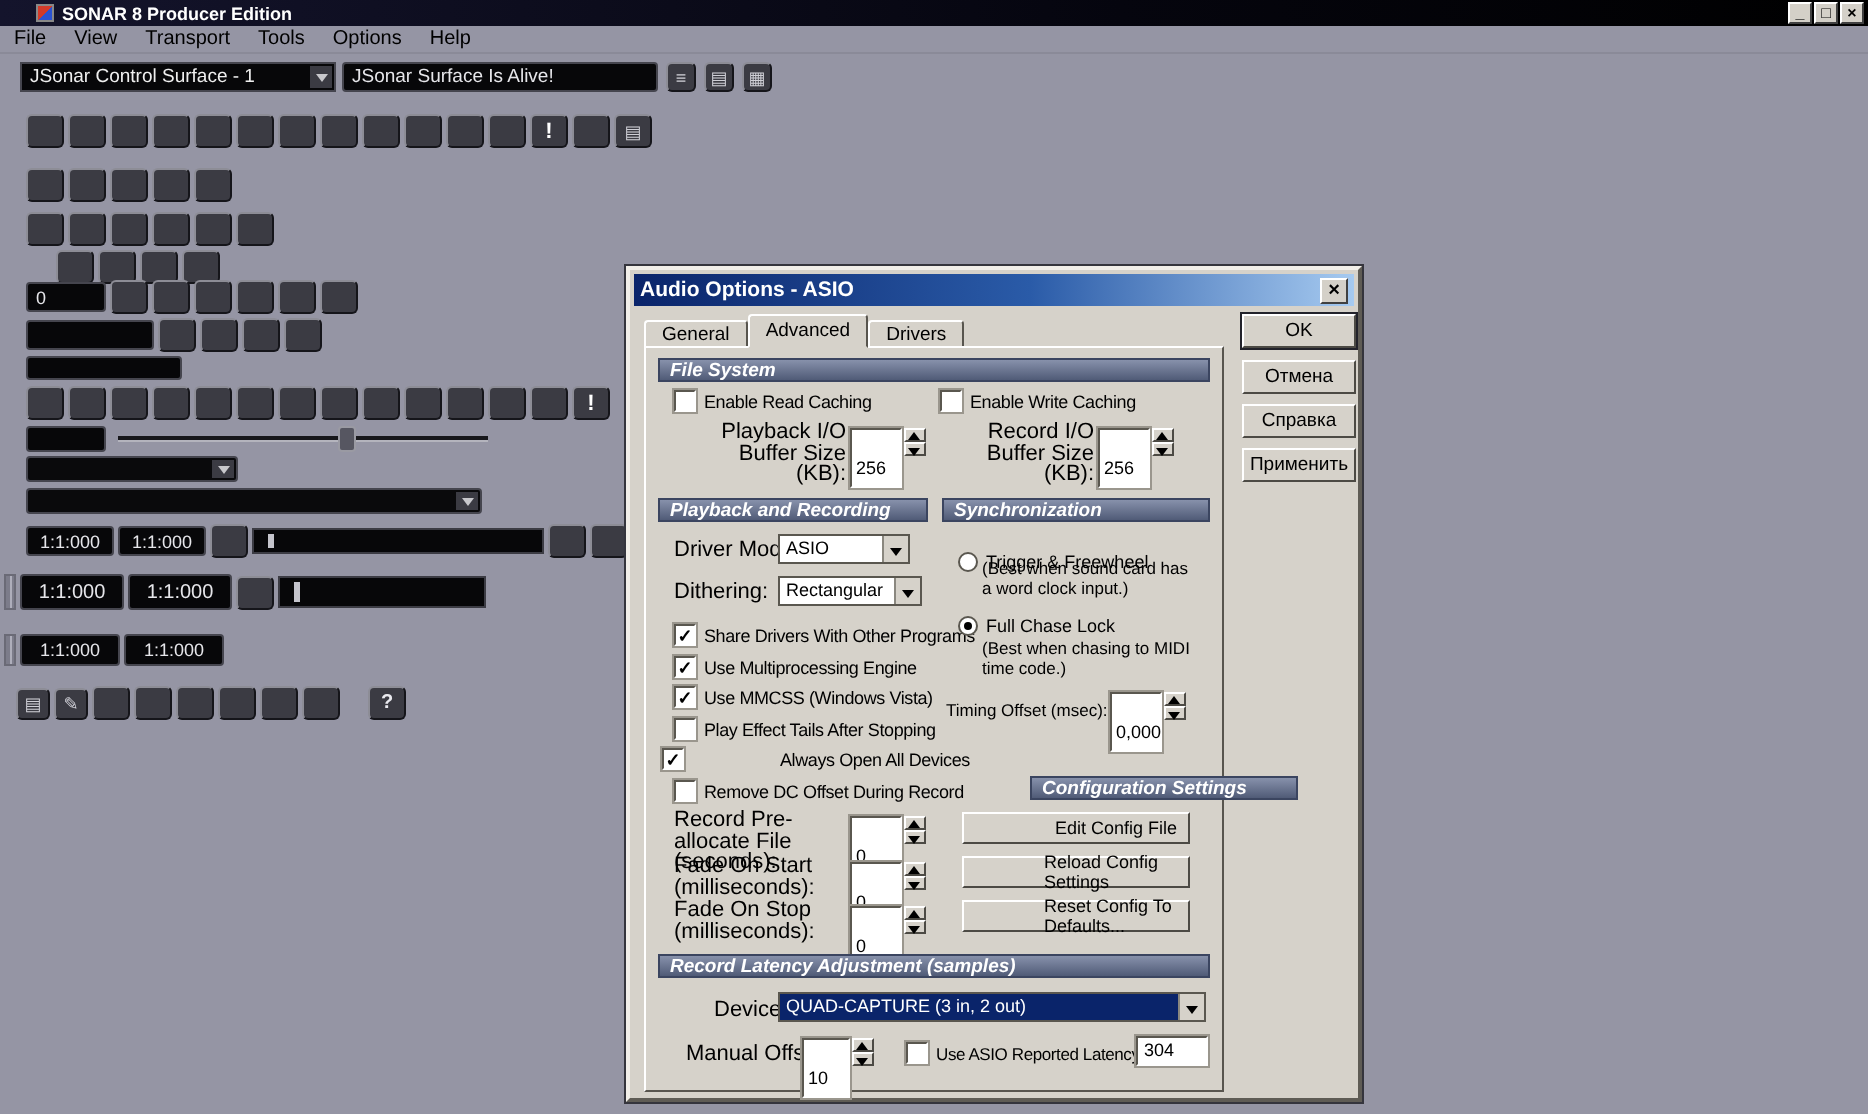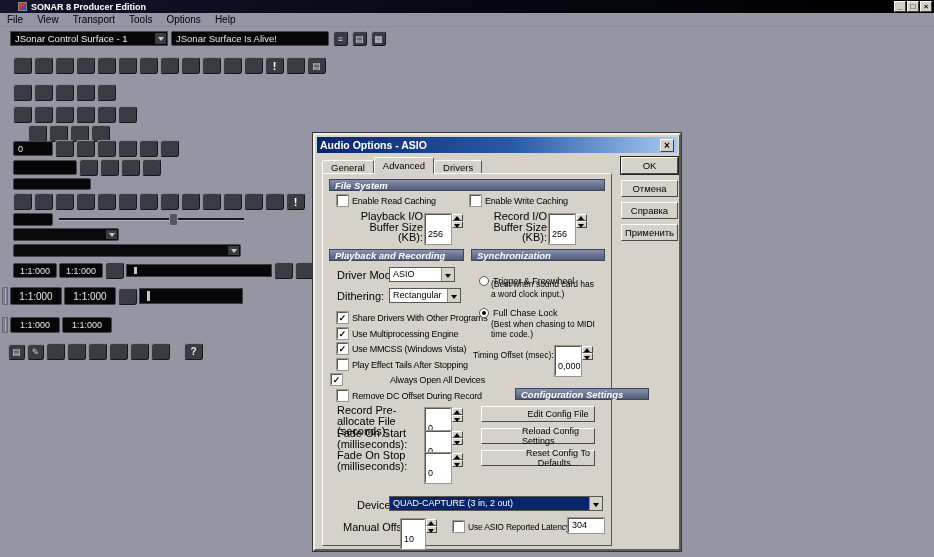--- a/index.html
+++ b/index.html
@@ -441,22 +441,23 @@
         <span class="spin-val">0,000</span>
         <span class="spin-btns">
           <span class="sb up"></span>
           <span class="sb dn"></span>
         </span>
       </div>
 
       <div class="ghdr" style="left:148px; top:214px; width:134px;margin-left:44px;">Configuration Settings</div>
       <div class="cfgbtn" style="top:232px;">Edit Config File</div>
       <div class="cfgbtn" style="top:254px;">Reload Config Settings</div>
-      <div class="cfgbtn" style="top:276px;text-align:center;">Reset Config To Defaults...</div>
-
+      <div class="cfgbtn" style="top:276px;">Reset Config To Defaults...</div>
+
+      <div class="ghdr" style="left:6px; top:303px; width:276px;">Record Latency Adjustment (samples)</div>
 
       <div class="flabel" style="left:34px; top:326px;">Device:</div>
       <div class="combo sel" style="left:66px; top:322px; width:214px;">
         <span class="combo-val">QUAD-CAPTURE (3 in, 2 out)</span>
         <span class="combo-btn"></span>
       </div>
 
       <div class="flabel" style="left:20px; top:348px;">Manual Offset:</div>
       <div class="spin" style="left:78px; top:345px;">
         <span class="spin-val w24">10</span>

